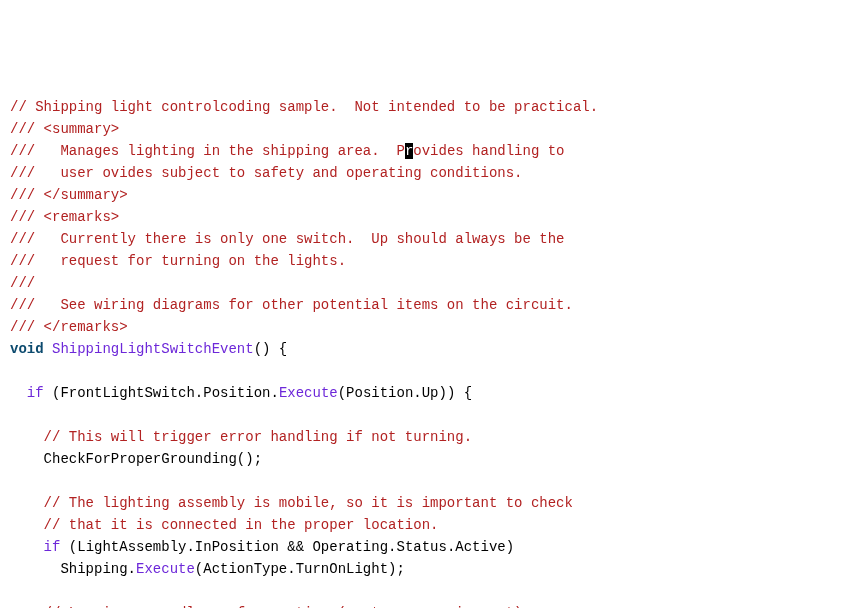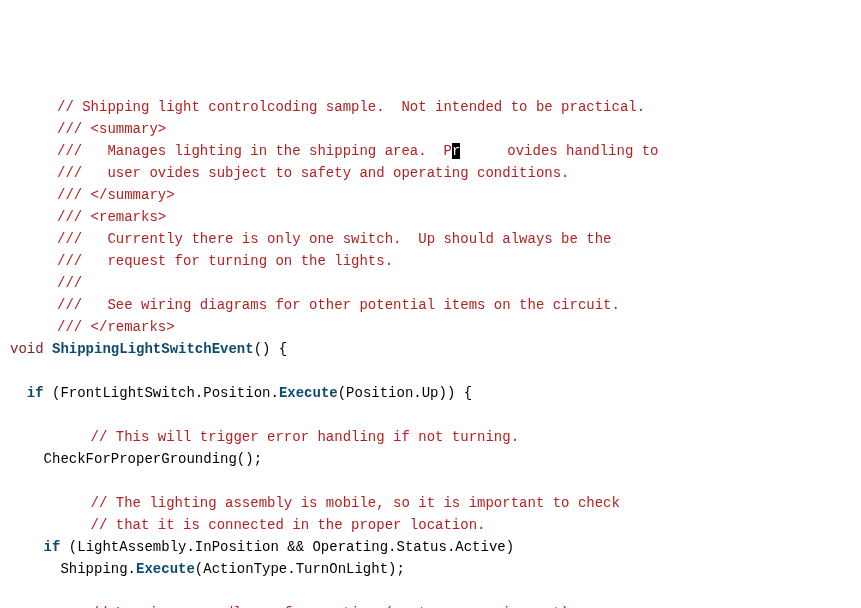--- a/index.html
+++ b/index.html
@@ -7,23 +7,23 @@
     padding: 8px 10px;
     background: #ffffff;
     font-family: "Courier New", Courier, monospace;
     font-size: 14px;
     line-height: 22px;
     color: #000000;
     white-space: pre;
     width: 861px;
     box-sizing: border-box;
   }
-  .c  { color: #b22222; margin-left: 47px; }   
-  .k  { color: #7f1d1d; }   
-  .t  { color: #0c4a6e; font-weight: bold; }   
+  .c  { color: #b22222; }   
+  .k  { color: #0c4a6e; font-weight: bold; }   
+  .t  { color: #6d28d9; }   
   .n  { color: #000000; }   
   .cur {
     background: #000000;
     color: #ffffff;
   }
 </style>
 </head>
 <body>
 
 

